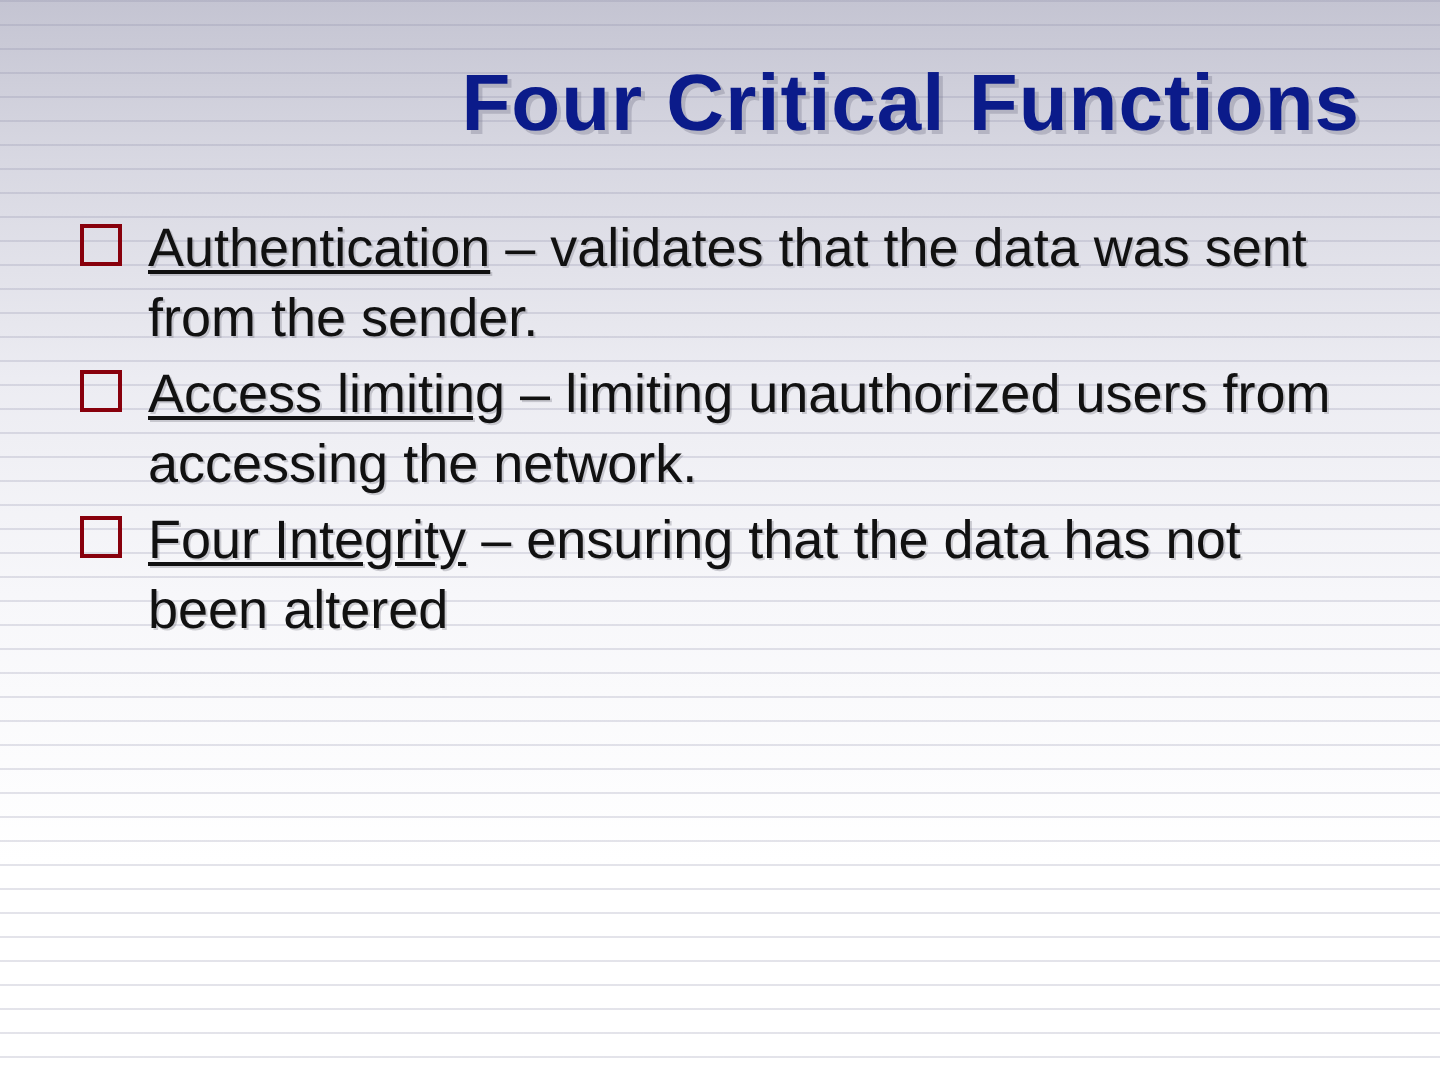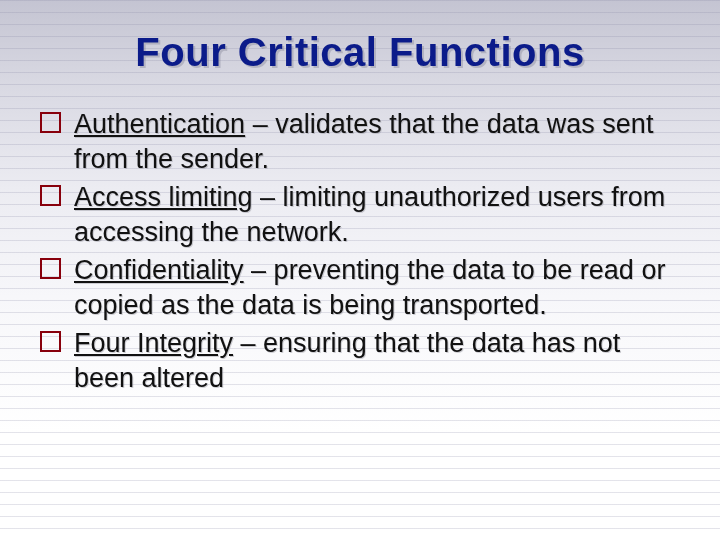--- a/index.html
+++ b/index.html
@@ -28,21 +28,21 @@
         #d8d8e2 15%,
         #ececf2 35%,
         #f7f7fa 55%,
         #ffffff 80%,
         #ffffff 100%
       );
     box-sizing: border-box;
     padding: 30px 40px 40px 40px;
   }
   .title {
-    text-align: center;
+    text-align: right;
     font-weight: bold;
     font-size: 40px;
     color: #0b1b8a;
     text-shadow: 2px 2px 0 rgba(120,120,140,0.35);
     margin: 0 0 32px 0;
     letter-spacing: 0.5px;
   }
   .bullets {
     margin: 0;
     padding: 0;
@@ -80,24 +80,20 @@
     <div class="bullet-item">
       <span class="bullet-icon"></span>
       <span class="term">Authentication</span><span> – validates that the data was sent from the sender.</span>
     </div>
 
     <div class="bullet-item">
       <span class="bullet-icon"></span>
       <span class="term">Access limiting</span><span> – limiting unauthorized users from accessing the network.</span>
     </div>
 
-    <div class="bullet-item">
-      <span class="bullet-icon"></span>
-      <span class="term">Confidentiality</span><span> – preventing the data to be read or copied as the data is being transported.</span>
-    </div>
 
     <div class="bullet-item">
       <span class="bullet-icon"></span>
       <span class="term">Four Integrity</span><span> – ensuring that the data has not been altered</span>
     </div>
 
   </div>
 </div>
 
 </body></html>

